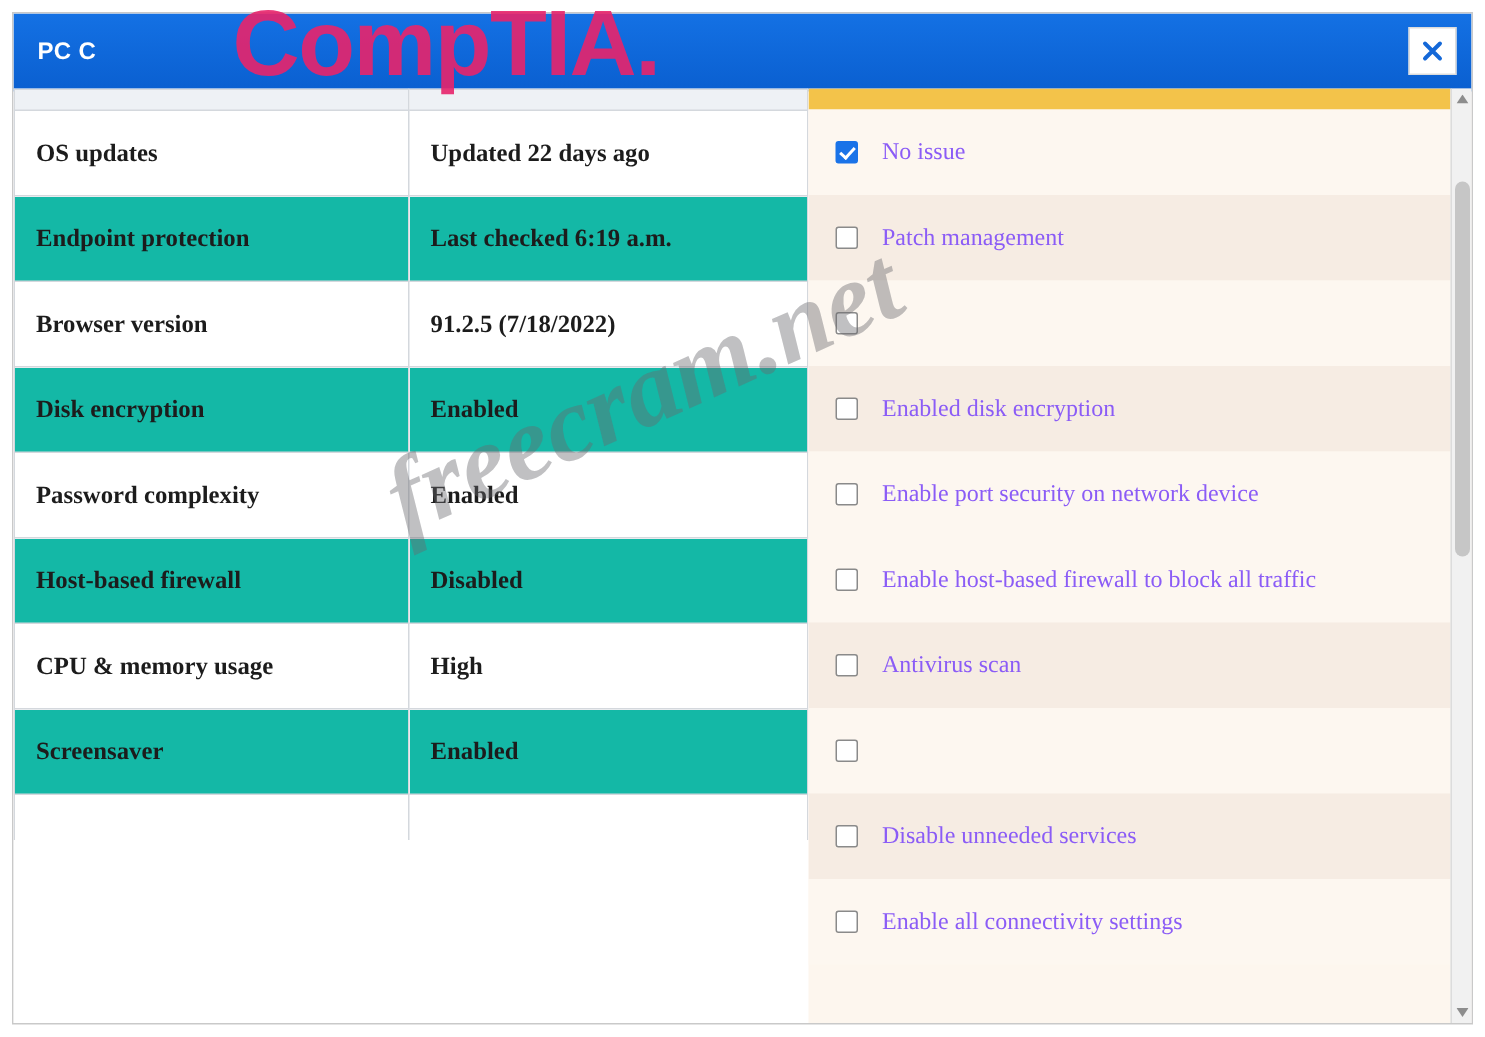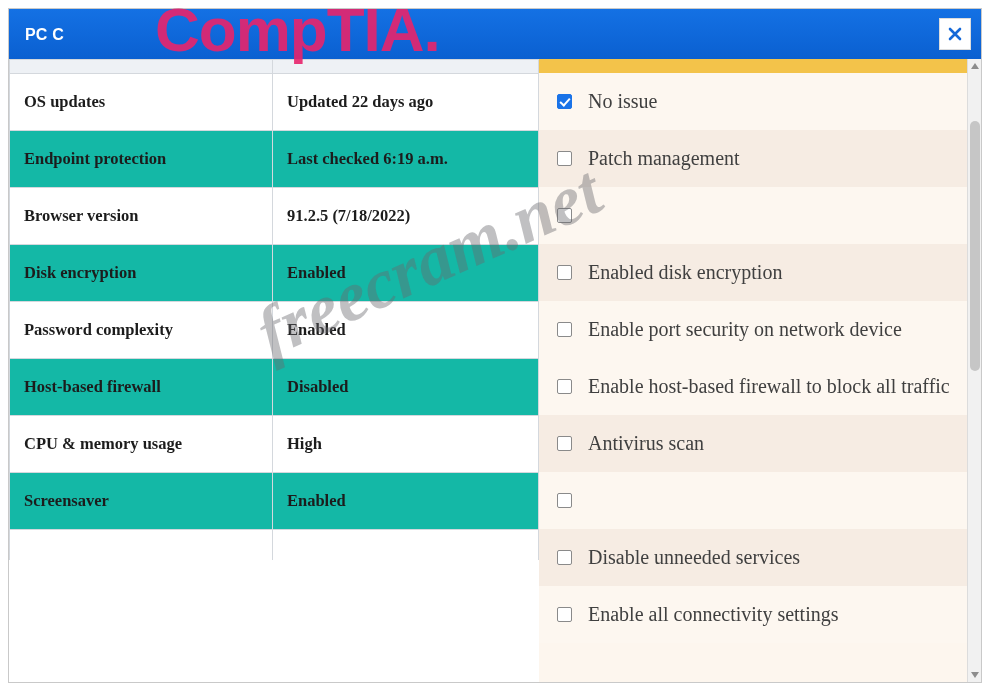--- a/index.html
+++ b/index.html
@@ -115,22 +115,22 @@
     top: 0;
     right: 14px;
     bottom: 0;
   }
   .opt-row {
     height: 57px;
     display: flex;
     align-items: center;
     padding-left: 18px;
     box-sizing: border-box;
-    font-size: 20px;
-    color: #404040;
+    font-size: 16px;
+    color: #8b5cf6;
   }
   .opt-row.tint-a { background: #f6ece3; }
   .opt-row.tint-b { background: #fdf7f0; }
   .opt-top-stub {
     height: 14px;
     background: #f3c34a;
   }
   .chk {
     width: 15px;
     height: 15px;

